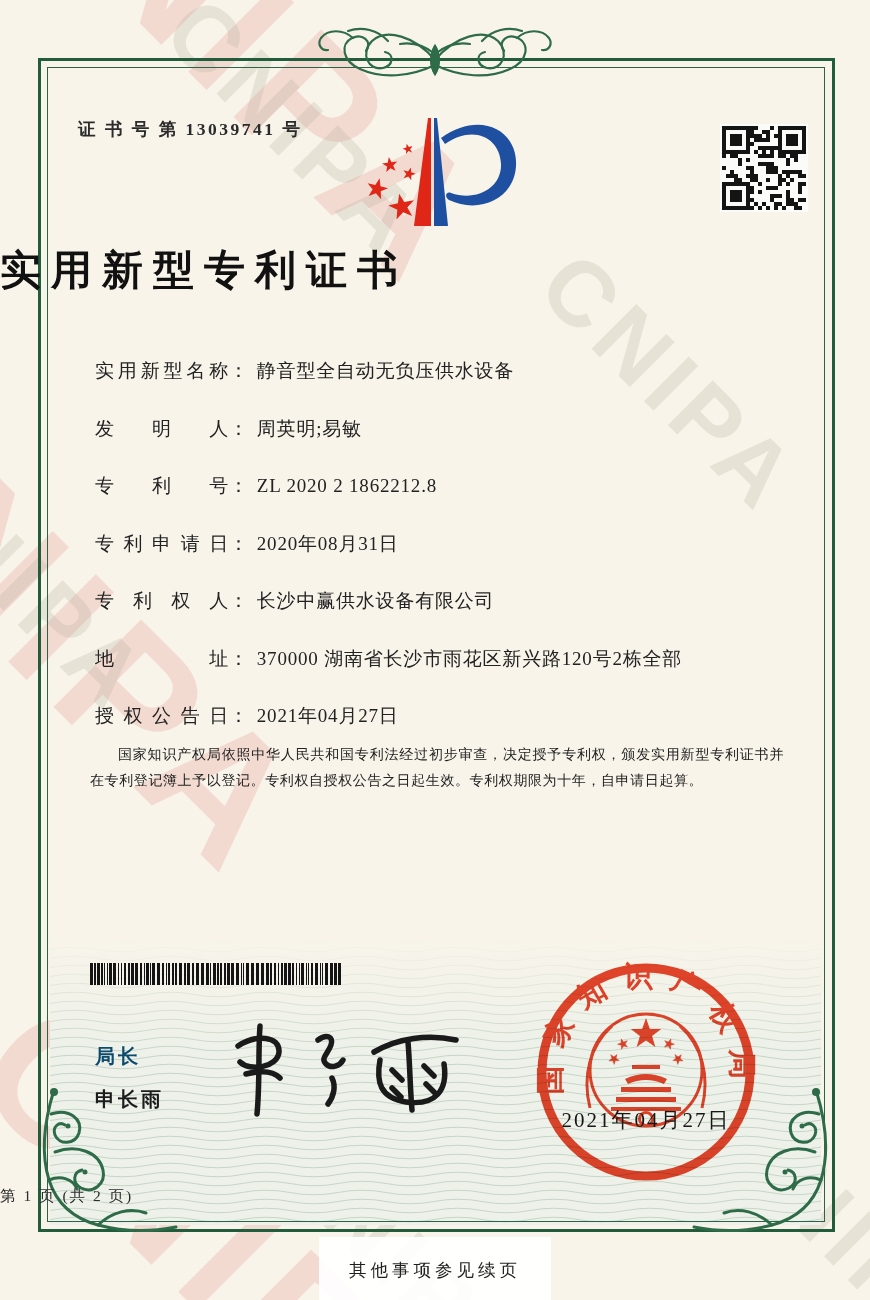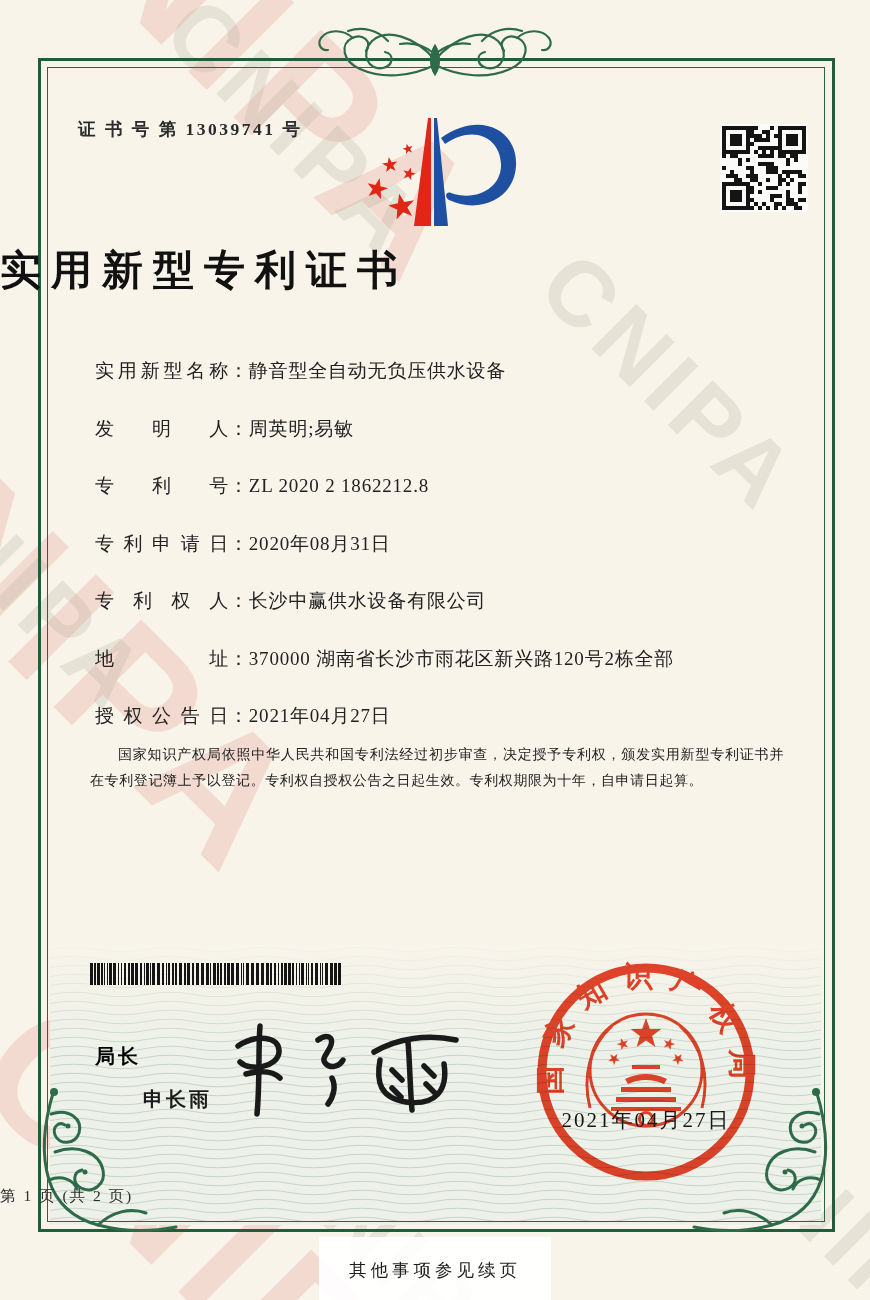--- a/index.html
+++ b/index.html
@@ -50,39 +50,39 @@
   }
 
   .field-row{
     position:absolute;left:95px;
     font-size:19px;letter-spacing:0.8px;white-space:nowrap;color:#222;
   }
   .flabel{
     display:inline-block;width:134px;
     text-align:justify;text-align-last:justify;
   }
-  .fvalue{}
+  .fvalue{margin-left:8px;}
   .grant-second{position:absolute;left:360px;top:0;white-space:nowrap;}
 
   .body-paragraphs{
     position:absolute;left:90px;top:742px;width:694px;
     font-size:14px;line-height:1.84;letter-spacing:0.6px;
     text-align:justify;color:#222;
   }
   .body-paragraphs p{margin:0;text-indent:2em;}
 
   .sig-role{
     position:absolute;left:95px;top:1043px;
     font-family:"Liberation Sans", sans-serif;font-weight:600;
-    font-size:20px;letter-spacing:3px;color:#000000;
+    font-size:20px;letter-spacing:3px;color:#0c4a6e;
   }
   .sig-name{
     position:absolute;left:95px;top:1086px;
     font-family:"Liberation Sans", sans-serif;font-weight:600;
-    font-size:20px;letter-spacing:3px;color:#1c1c1c;margin-left:48px;
+    font-size:20px;letter-spacing:3px;color:#1c1c1c;
   }
 
   .seal-wrap{position:absolute;left:526px;top:958px;width:240px;height:240px;mix-blend-mode:multiply;}
   .seal-date{
     position:absolute;left:526px;top:1106px;width:240px;text-align:center;
     font-size:21px;letter-spacing:2px;color:#161616;z-index:6;
   }
 
   .page-no{
     position:absolute;left:0;top:1186px;width:870px;text-align:left;

